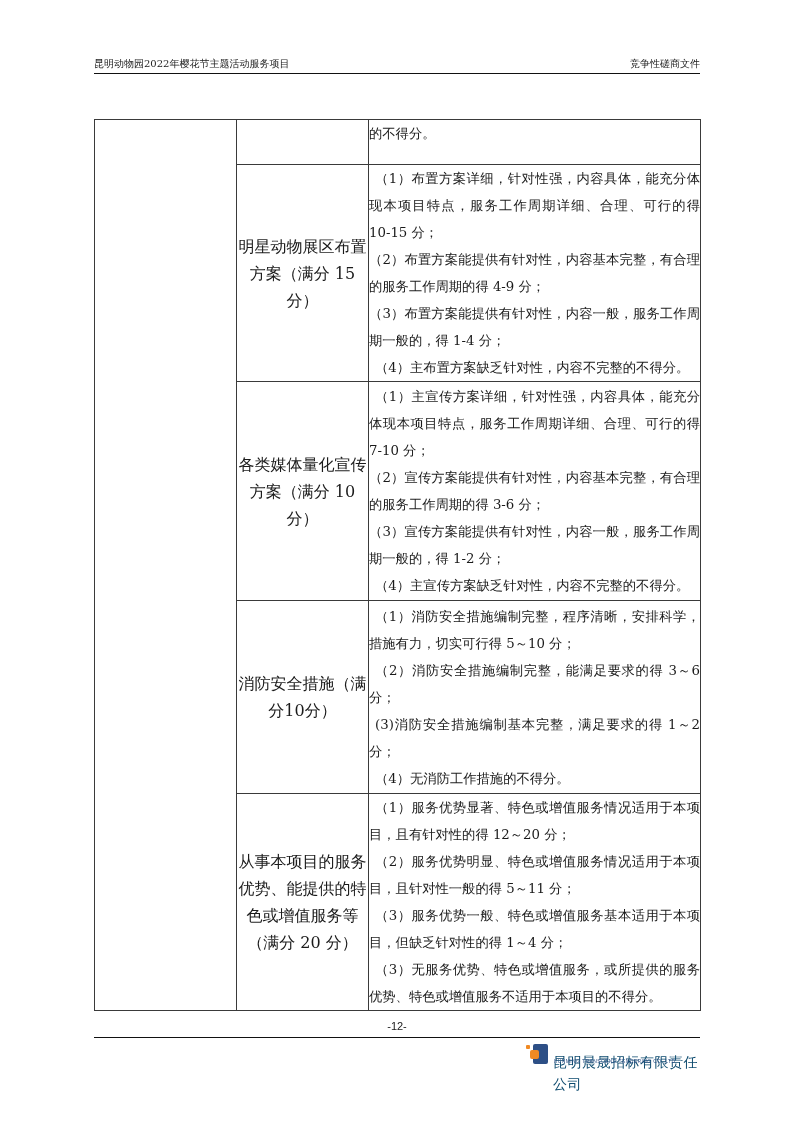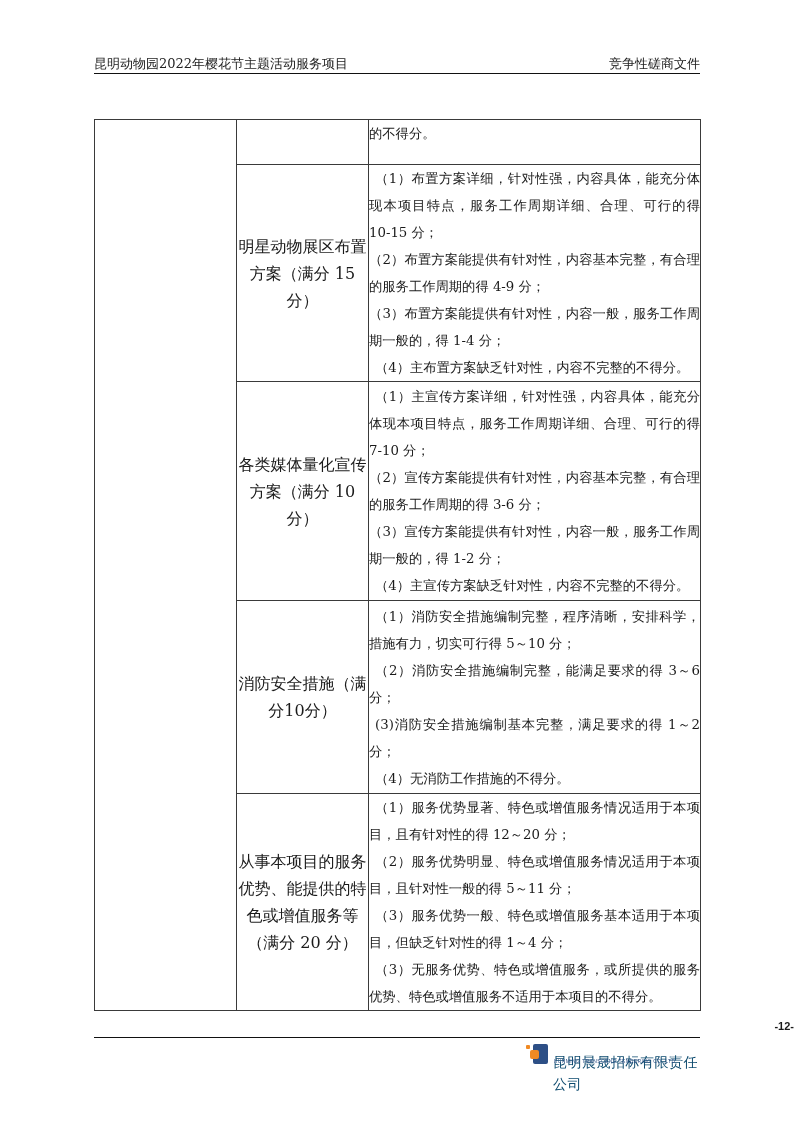--- a/index.html
+++ b/index.html
@@ -1,34 +1,34 @@
 <!DOCTYPE html>
 <html><head>
 <meta charset="utf-8">
 <style>
   html, body { margin:0; padding:0; background:#ffffff; }
   body { width:794px; height:1123px; position:relative; overflow:hidden;
          font-family: "DejaVu Serif", "Liberation Serif", serif; color:#1a1a1a; }
   .header { position:absolute; left:94px; top:56px; width:606px; height:16px;
-            font-size:13px; line-height:16px; color:#222; }
+            font-size:10px; line-height:16px; color:#222; }
   .header .left { position:absolute; left:0; top:0; }
   .header .right { position:absolute; right:0; top:0; }
   .header-rule { position:absolute; left:94px; top:73px; width:606px; height:1px; background:#111; }
 
   table.score { position:absolute; left:94px; top:95px; width:606px;
                 border-collapse:collapse; table-layout:fixed;margin-top:24px; }
   table.score td { border:1.2px solid #3a3a3a; padding:0; vertical-align:middle; }
   col.c1 { width:142px; } col.c2 { width:132px; } col.c3 { width:332px; }
   .crit { font-size:16px; line-height:27px; text-align:center; padding:0 6px; }
   .desc { font-size:13.3px; line-height:27px; padding:0 5px 0 8px; text-align:justify; }
   .desc p { margin:0; }
   .desc .ind { text-indent:6px; }
 
-  .page-num { position:absolute; left:0; width:794px; top:1020px; text-align:right;
-              font-size:11px; font-family:"Liberation Sans", sans-serif; font-weight:bold; }
+  .page-num { position:absolute; left:0; width:794px; top:1020px; text-align:center;
+              font-size:11px; font-family:"Liberation Sans", sans-serif; font-weight:normal; }
   .footer-rule { position:absolute; left:94px; top:1037px; width:606px; height:1px; background:#111; }
   .logo { position:absolute; left:526px; top:1042px; width:175px; height:24px; }
   .logo .mark { position:absolute; left:0; top:2px; width:22px; height:20px; }
   .logo .mark .blue { position:absolute; left:7px; top:0; width:15px; height:20px; background:#2d4f86; border-radius:2px; }
   .logo .mark .orange { position:absolute; left:4px; top:6px; width:9px; height:9px; background:#f08a24; border-radius:2px; }
   .logo .mark .dot { position:absolute; left:0; top:1px; width:4px; height:4px; background:#f08a24; border-radius:1px; }
   .logo .cn { position:absolute; left:27px; top:9px; font-family:"Liberation Sans", sans-serif;
               font-size:14px; line-height:22px; color:#0c4a6e; letter-spacing:0.5px; }
   .logo .en { position:absolute; left:28px; top:16px; font-family:"Liberation Sans", sans-serif;
               font-size:5px; line-height:6px; color:#2d4f86; letter-spacing:0.4px; }

